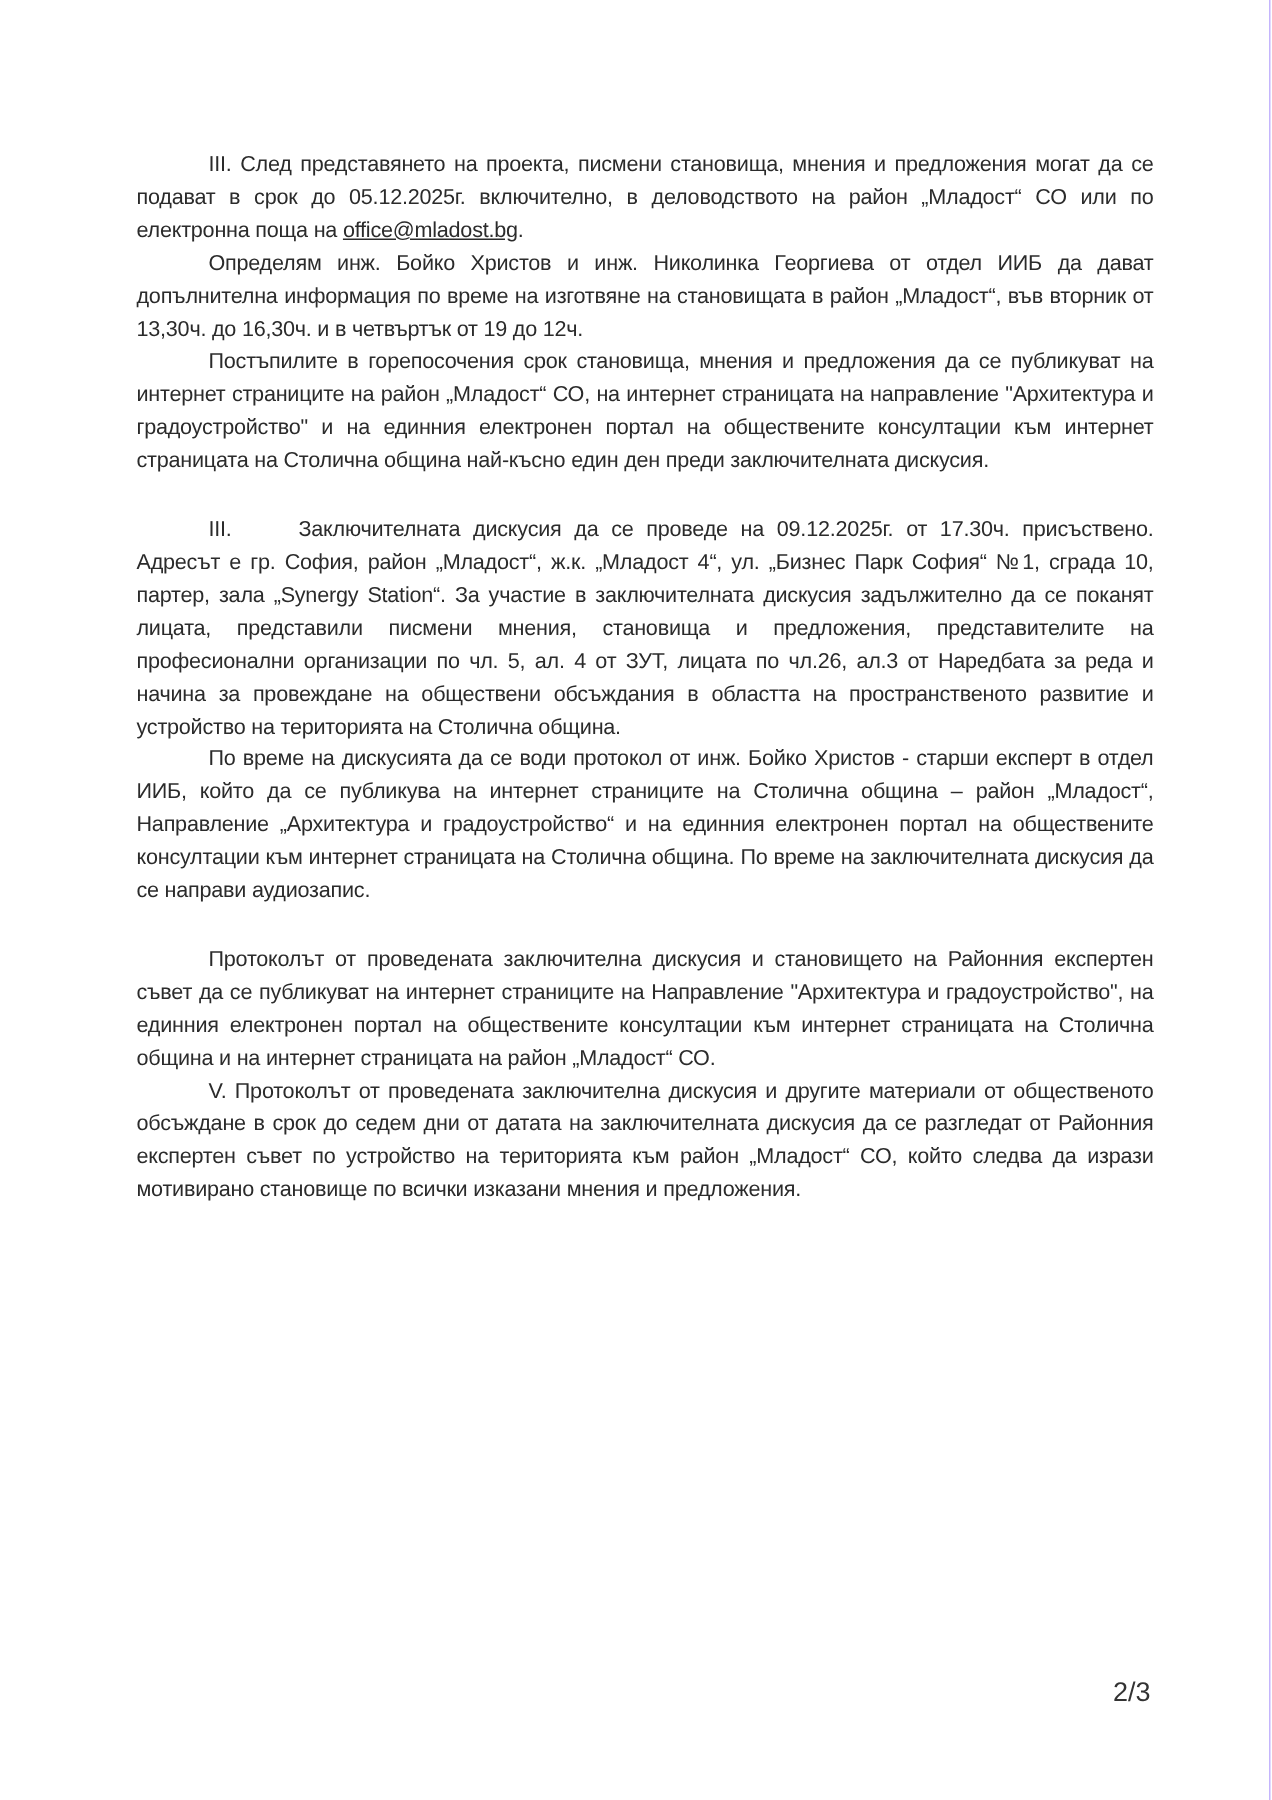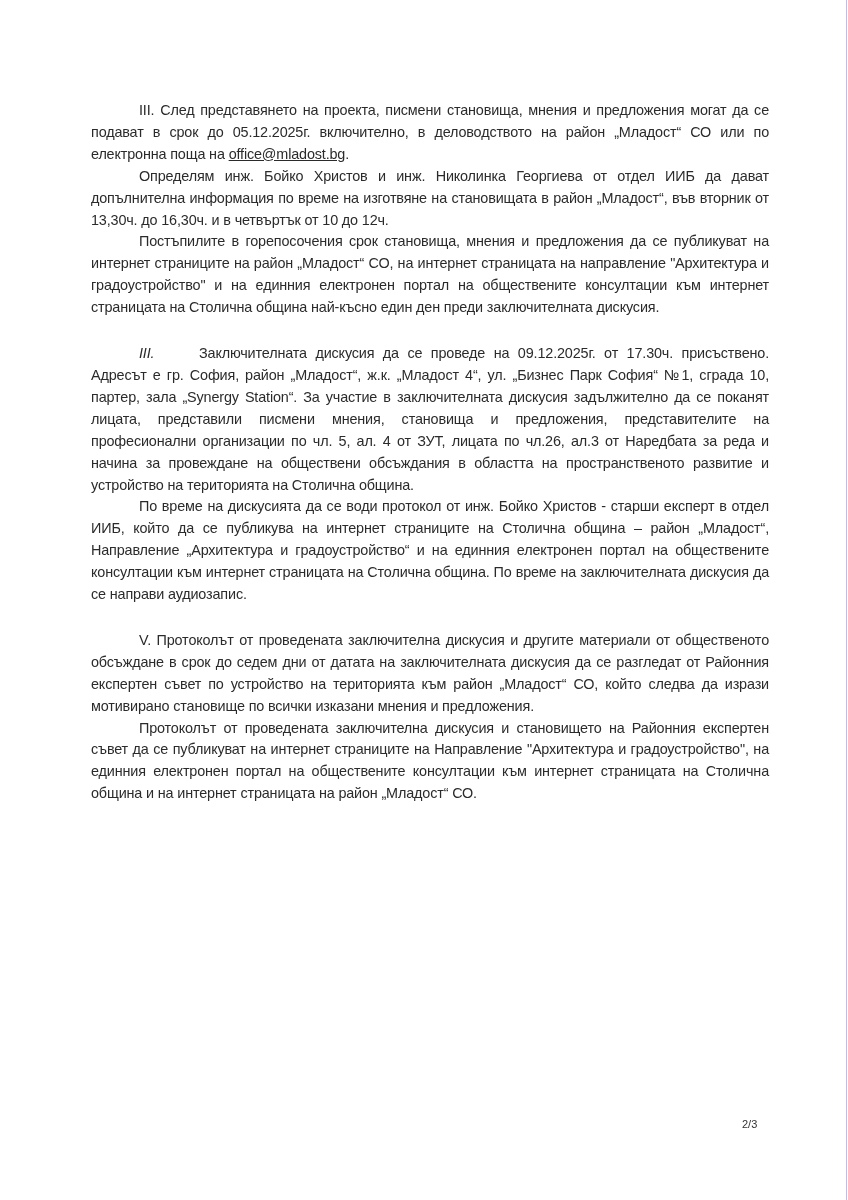--- a/index.html
+++ b/index.html
@@ -37,58 +37,57 @@
     text-align: justify;
     text-indent: 48px;
   }
   .gap-section {
     height: 24px;
   }
   .sect-num-wide {
     display: inline-block;
     width: 60px;
     text-indent: 0;
-    font-style: italic;
   }
   .link {
     color: #2b2b2b;
     text-decoration: underline;
   }
   .page-number {
     position: absolute;
     left: 742px;
     top: 1118px;
     color: #333;
     font-family: "Liberation Sans", "DejaVu Sans", sans-serif;
-    font-size: 11px;
+    font-size: 18px;
   }
 </style>
 </head>
 <body>
 
 <div class="page">
   <div class="text-col">
 
     <p class="para"><span>III. След представянето на проекта, писмени становища, мнения и предложения могат да се подават в срок до 05.12.2025г. включително, в деловодството на район „Младост“ СО или по електронна поща на </span><span class="link">office@mladost.bg</span><span>.</span></p>
 
-    <p class="para">Определям инж. Бойко Христов и инж. Николинка Георгиева от отдел ИИБ да дават допълнителна информация по време на изготвяне на становищата в район „Младост“, във вторник от 13,30ч. до 16,30ч. и в четвъртък от 10 до 12ч.</p>
+    <p class="para">Определям инж. Бойко Христов и инж. Николинка Георгиева от отдел ИИБ да дават допълнителна информация по време на изготвяне на становищата в район „Младост“, във вторник от 13,30ч. до 16,30ч. и в четвъртък от 19 до 12ч.</p>
 
     <p class="para">Постъпилите в горепосочения срок становища, мнения и предложения да се публикуват на интернет страниците на район „Младост“ СО, на интернет страницата на направление "Архитектура и градоустройство" и на единния електронен портал на обществените консултации към интернет страницата на Столична община най-късно един ден преди заключителната дискусия.</p>
 
     <div class="gap-section"></div>
 
     <p class="para"><span class="sect-num-wide">III.</span><span>Заключителната дискусия да се проведе на 09.12.2025г. от 17.30ч. присъствено. Адресът е гр. София, район „Младост“, ж.к. „Младост 4“, ул. „Бизнес Парк София“ №1, сграда 10, партер, зала „Synergy Station“. За участие в заключителната дискусия задължително да се поканят лицата, представили писмени мнения, становища и предложения, представителите на професионални организации по чл. 5, ал. 4 от ЗУТ, лицата по чл.26, ал.3 от Наредбата за реда и начина за провеждане на обществени обсъждания в областта на пространственото развитие и устройство на територията на Столична община.</span></p>
 
 
     <p class="para">По време на дискусията да се води протокол от инж. Бойко Христов - старши експерт в отдел ИИБ, който да се публикува на интернет страниците на Столична община – район „Младост“, Направление „Архитектура и градоустройство“ и на единния електронен портал на обществените консултации към интернет страницата на Столична община. По време на заключителната дискусия да се направи аудиозапис.</p>
 
     <div class="gap-section"></div>
 
+    <p class="para">Протоколът от проведената заключителна дискусия и становището на Районния експертен съвет да се публикуват на интернет страниците на Направление "Архитектура и градоустройство", на единния електронен портал на обществените консултации към интернет страницата на Столична община и на интернет страницата на район „Младост“ СО.</p>
+
     <p class="para">V. Протоколът от проведената заключителна дискусия и другите материали от общественото обсъждане в срок до седем дни от датата на заключителната дискусия да се разгледат от Районния експертен съвет по устройство на територията към район „Младост“ СО, който следва да изрази мотивирано становище по всички изказани мнения и предложения.</p>
-
-    <p class="para">Протоколът от проведената заключителна дискусия и становището на Районния експертен съвет да се публикуват на интернет страниците на Направление "Архитектура и градоустройство", на единния електронен портал на обществените консултации към интернет страницата на Столична община и на интернет страницата на район „Младост“ СО.</p>
 
     <div class="gap-section"></div>
 
   </div>
 
   <div class="page-number">2/3</div>
 </div>
 
 </body></html>

